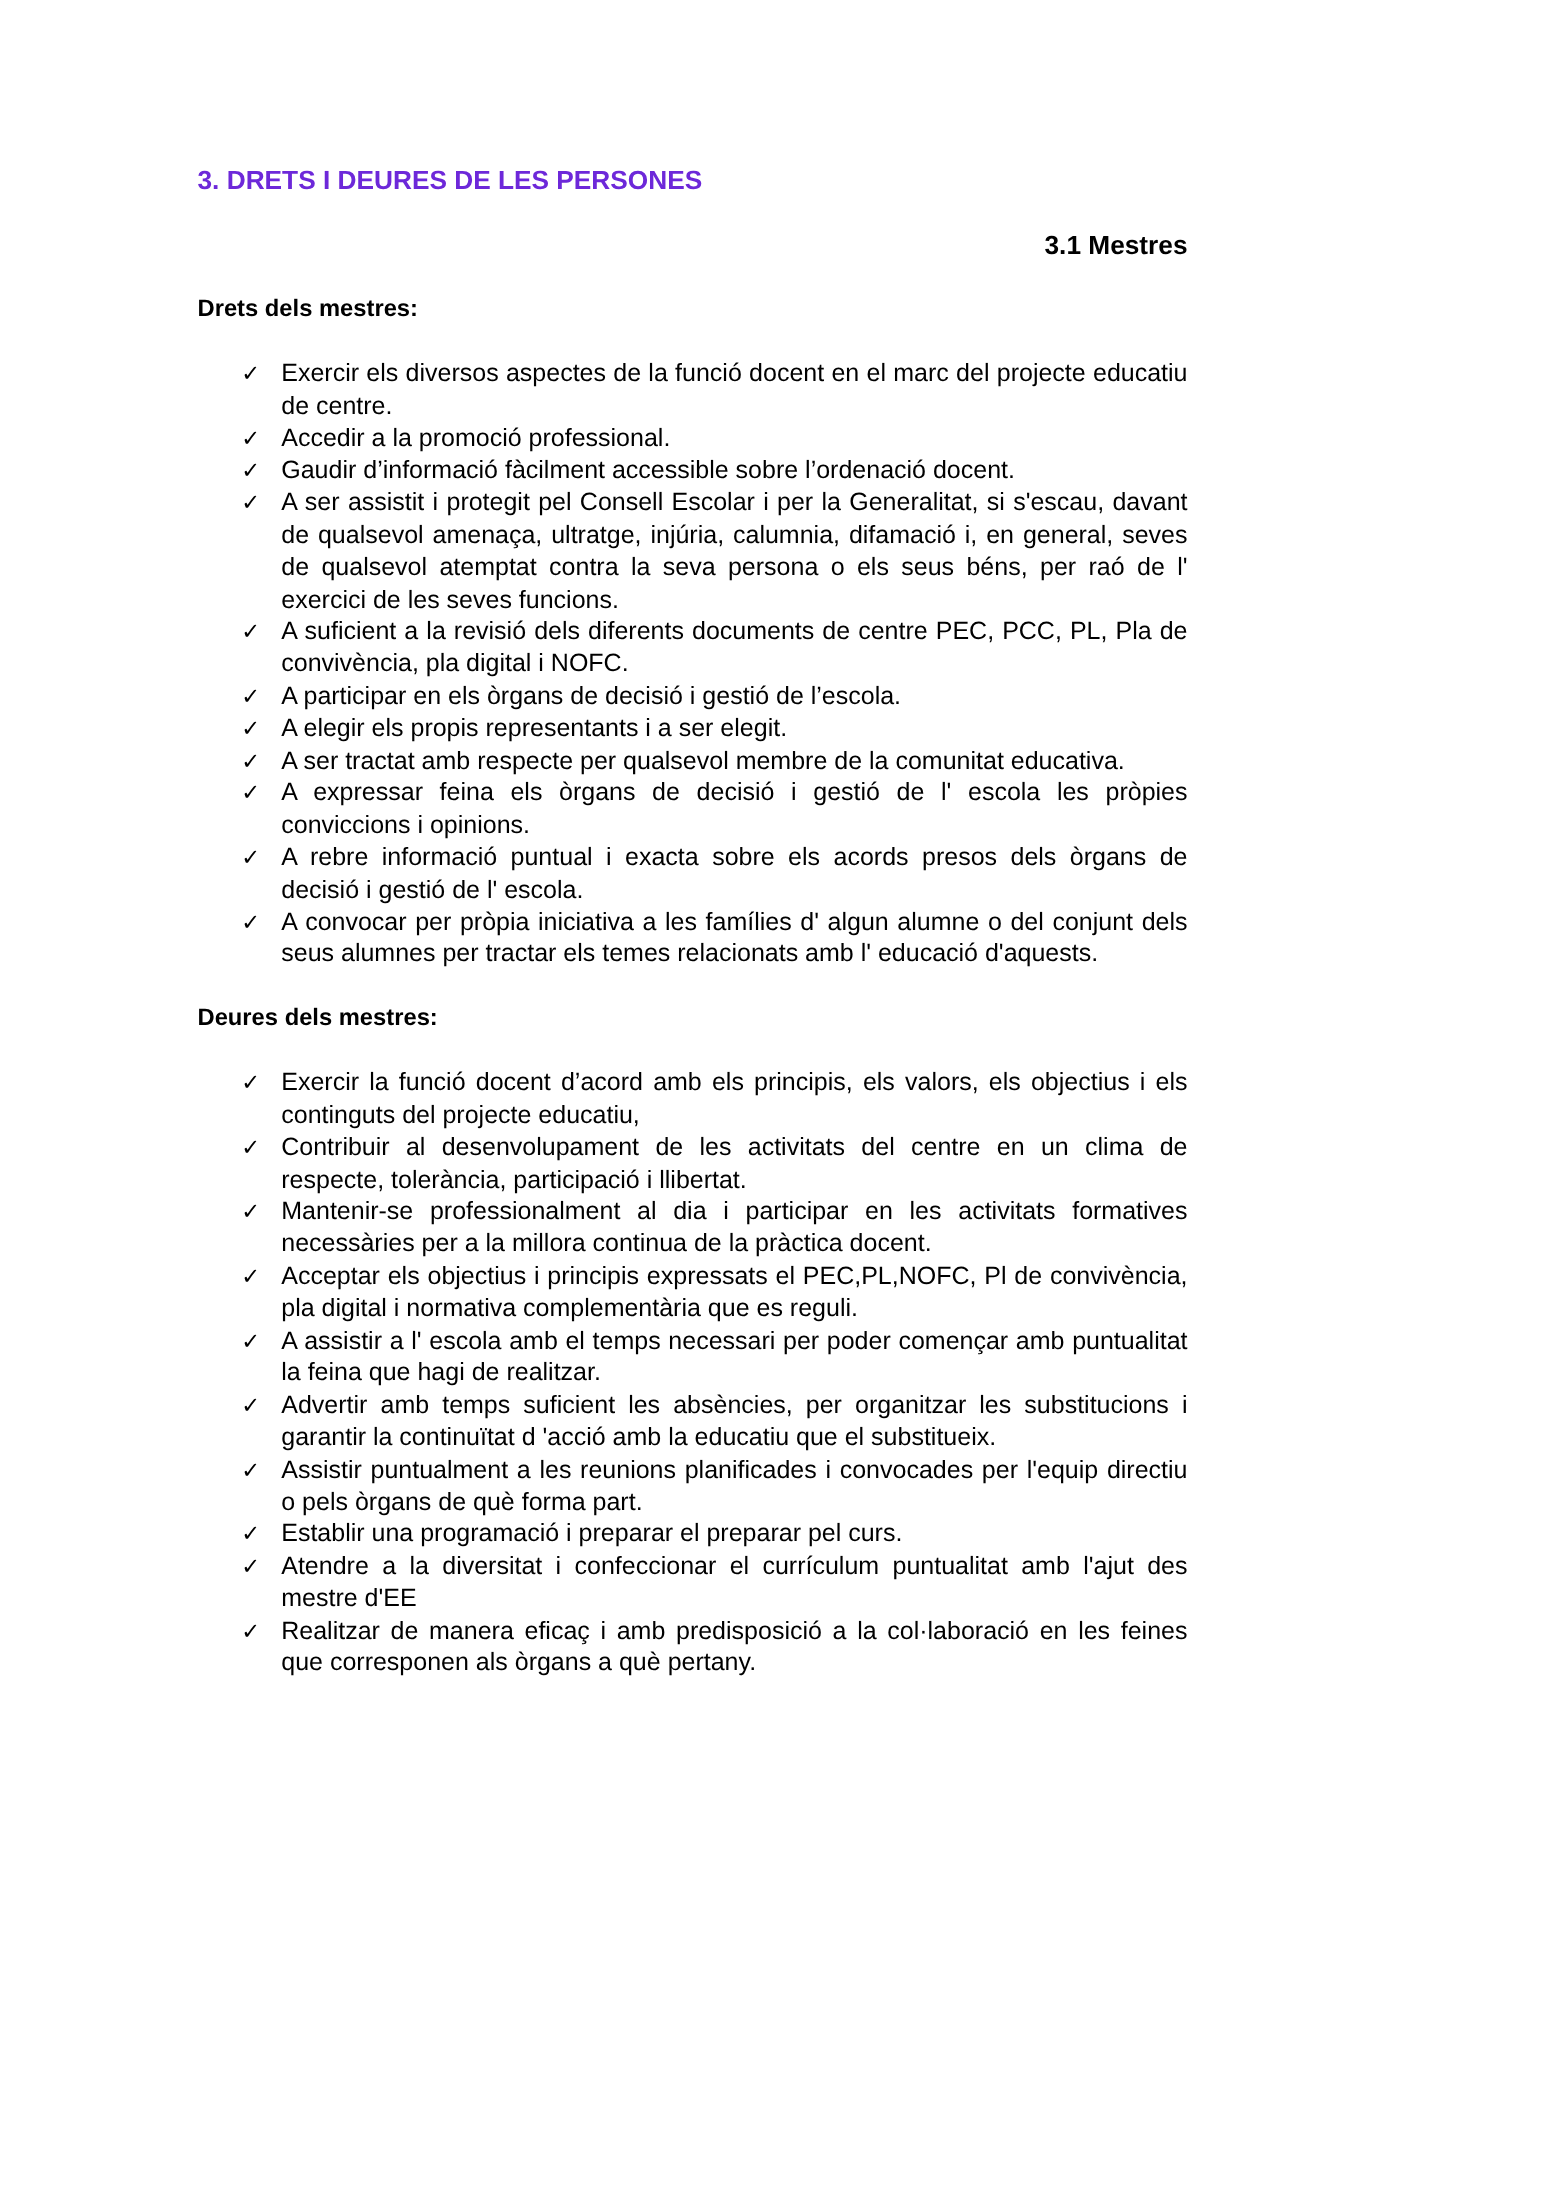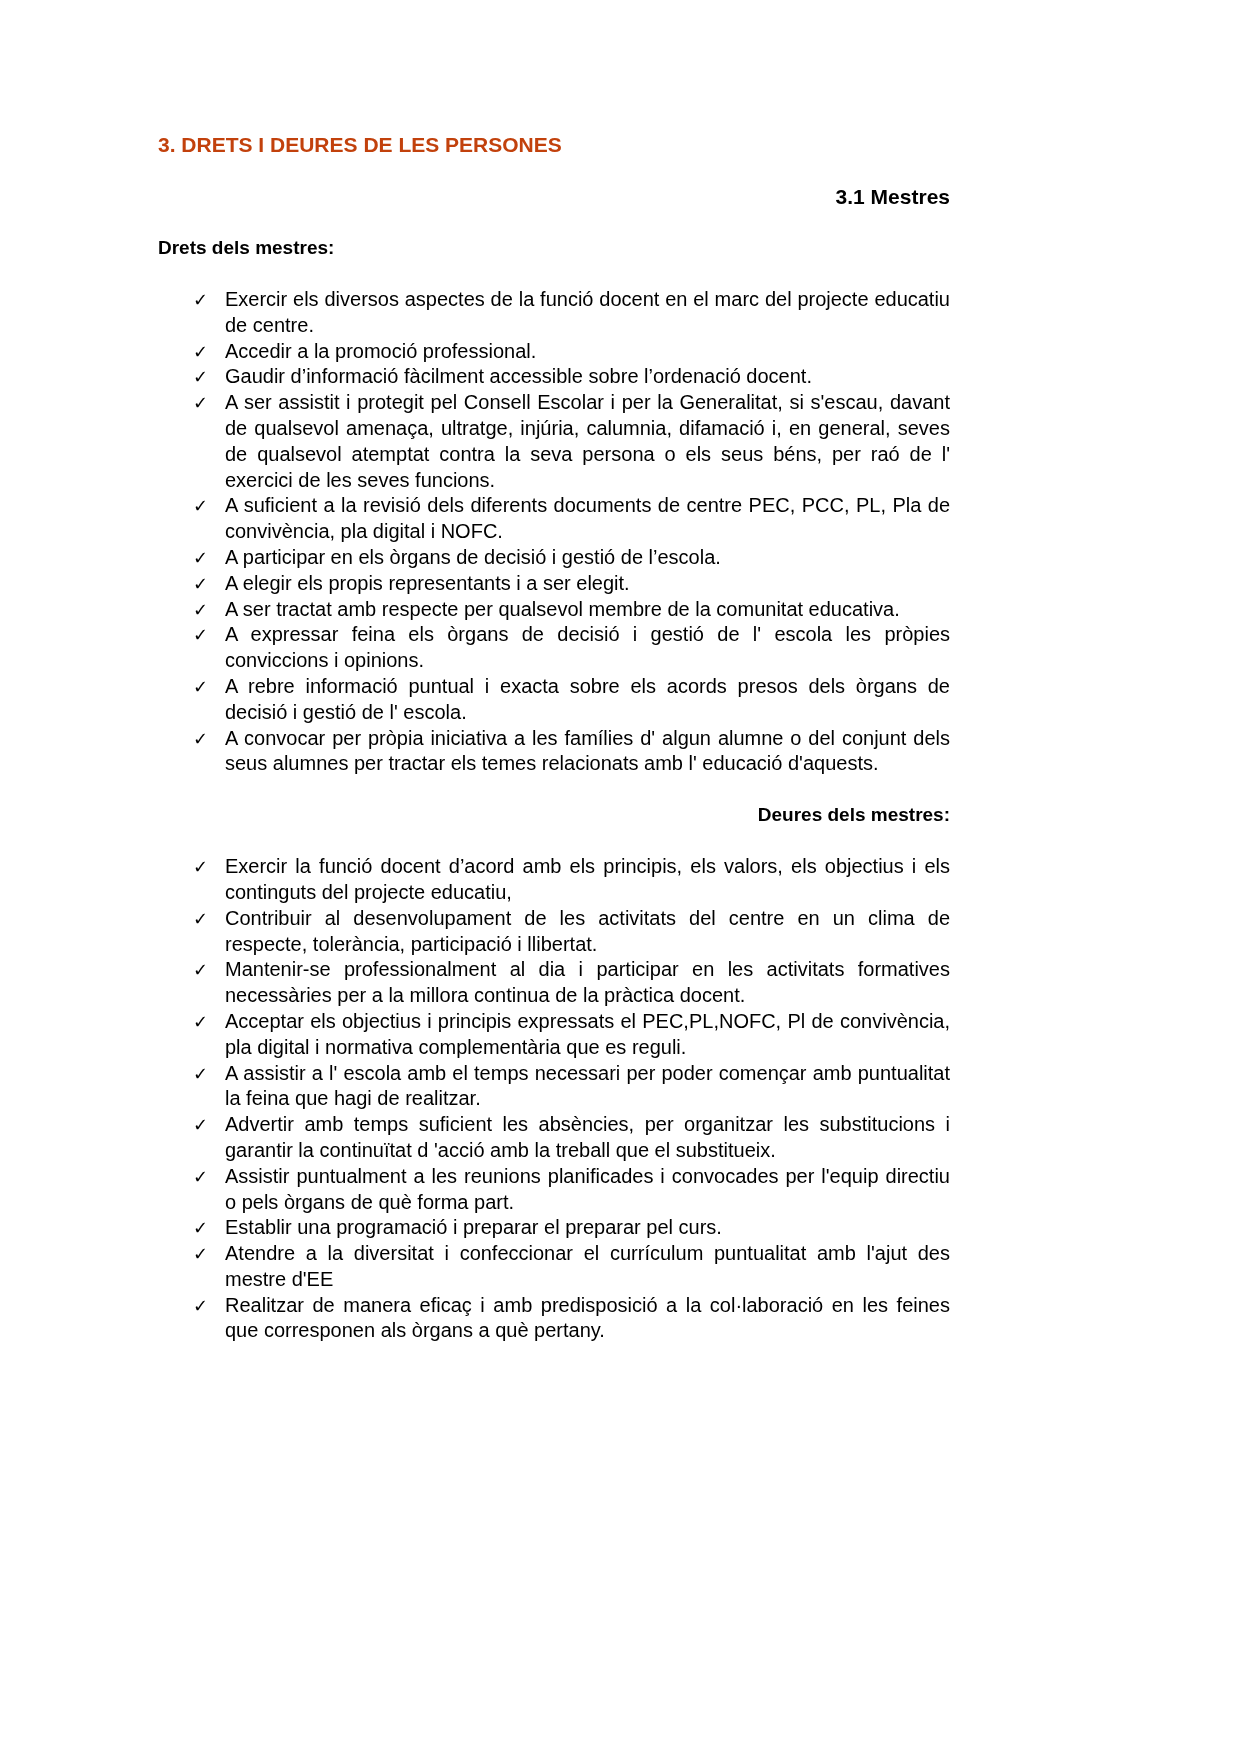--- a/index.html
+++ b/index.html
@@ -2,24 +2,24 @@
 <html><head>
   <meta charset="utf-8">
   <style>
     html, body { margin: 0; padding: 0; background: #ffffff; }
     body { width: 1241px; height: 1755px; position: relative; overflow: hidden; }
     .page {
       position: absolute; left: 158px; top: 131px; width: 792px;
       font-family: "Liberation Sans", sans-serif; color: #000;
       font-size: 20px; line-height: 25.8px;
     }
-    .h1 { color: #c2410c; font-weight: bold; font-size: 21px; line-height: 28px; margin: 0; }
+    .h1 { color: #6d28d9; font-weight: bold; font-size: 21px; line-height: 28px; margin: 0; }
     .h2 { font-weight: bold; font-size: 21px; line-height: 28px; margin: 24px 0 0 0; text-align: right; }
     .h3 { font-weight: bold; font-size: 19px; line-height: 28px; margin: 23px 0 0 0; }
-    .h3.deures { margin-top: 24px; text-align: right; }
+    .h3.deures { margin-top: 24px; }
     ul.checks { list-style: none; margin: 25px 0 0 0; padding: 0; }
     ul.checks li {
       position: relative; padding-left: 67px; text-align: justify; text-align-last: left;
     }
     ul.checks li .chk {
       position: absolute; left: 35px; top: 0; font-family: "DejaVu Sans", sans-serif; font-size: 18px;
     }
     .txt { display: block; }
   </style>
 </head>
@@ -94,21 +94,21 @@
       <li>
         <span class="chk">✓</span>
         <span class="txt">Acceptar els objectius i principis expressats el PEC,PL,NOFC, Pl de convivència, pla digital  i normativa complementària que es reguli.</span>
       </li>
       <li>
         <span class="chk">✓</span>
         <span class="txt">A assistir a l' escola amb el temps necessari per poder començar amb puntualitat la feina que hagi de realitzar.</span>
       </li>
       <li>
         <span class="chk">✓</span>
-        <span class="txt">Advertir amb temps suficient les absències, per organitzar les substitucions i garantir la continuïtat d 'acció amb la treball que el substitueix.</span>
+        <span class="txt">Advertir amb temps suficient les absències, per organitzar les substitucions i garantir la continuïtat d 'acció amb la educatiu que el substitueix.</span>
       </li>
       <li>
         <span class="chk">✓</span>
         <span class="txt">Assistir puntualment a les reunions planificades i convocades per l'equip directiu o pels òrgans de què forma part.</span>
       </li>
       <li>
         <span class="chk">✓</span>
         <span class="txt">Establir una programació i preparar el preparar pel curs.</span>
       </li>
       <li>

